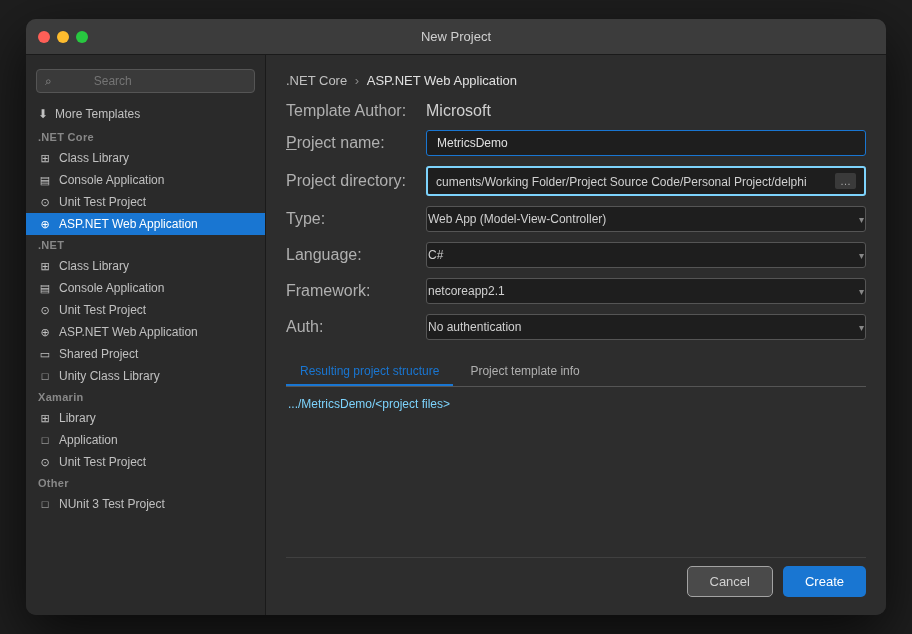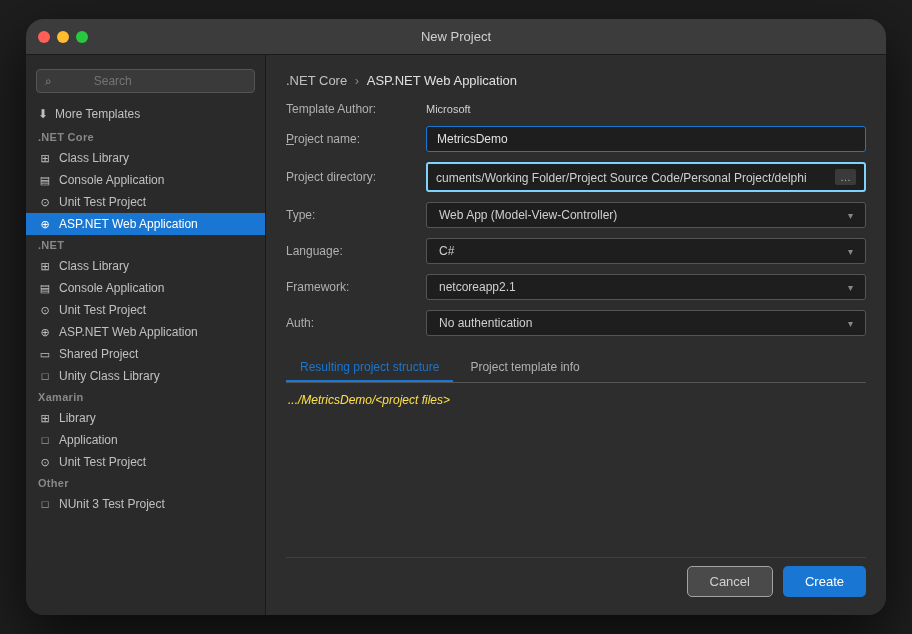--- a/index.html
+++ b/index.html
@@ -7,21 +7,21 @@
       background: #1e1e1e;
       display: flex;
       justify-content: center;
       align-items: center;
       height: 100vh;
       font-family: -apple-system, BlinkMacSystemFont, 'Helvetica Neue', Arial, sans-serif;
     }
     .window {
       width: 860px;
       background: #2d2d2d;
-      border-radius: 18px;
+      border-radius: 10px;
       box-shadow: 0 20px 60px rgba(0,0,0,0.7);
       overflow: hidden;
     }
     .title-bar {
       background: #3c3c3c;
       height: 36px;
       display: flex;
       align-items: center;
       justify-content: center;
       position: relative;
@@ -140,29 +140,29 @@
     .breadcrumb span.current {
       color: #e0e0e0;
     }
     .form-row {
       display: flex;
       align-items: center;
       margin-bottom: 10px;
     }
     .form-label {
       width: 140px;
-      font-size: 12px;
+      font-size: 16px;
       color: #b0b0b0;
       flex-shrink: 0;
     }
     .form-label .underline {
       text-decoration: underline;
     }
     .form-value {
-      font-size: 11px;
+      font-size: 16px;
       color: #d0d0d0;
     }
     .form-input {
       flex: 1;
       background: #1e1e1e;
       border: 1.5px solid #1976d2;
       border-radius: 3px;
       padding: 5px 10px;
       font-size: 12px;
       color: #e0e0e0;
@@ -191,21 +191,21 @@
       color: #aaa;
       font-size: 11px;
       padding: 2px 5px;
       cursor: pointer;
     }
     .form-select {
       flex: 1;
       background: #1e1e1e;
       border: 1px solid #555;
       border-radius: 3px;
-      padding: 5px 12px;
+      padding: 5px 1px;
       font-size: 12px;
       color: #d0d0d0;
       display: flex;
       align-items: center;
       justify-content: space-between;
       cursor: pointer;
       gap: 29px;
     }
     .select-arrow {
       color: #888;
@@ -229,22 +229,21 @@
       border-right: none;
     }
     .tab-btn.active {
       color: #1976d2;
       border-bottom: 2px solid #1976d2;
     }
     .project-structure {
       flex: 1;
       padding: 10px 2px;
       font-size: 12px;
-      color: #fde047;
-      font-style: italic;
+      color: #7dd3fc;
     }
     .footer {
       display: flex;
       justify-content: flex-end;
       gap: 10px;
       padding-top: 8px;
       border-top: 1px solid #404040;
       margin-top: auto;
     }
     .btn {

